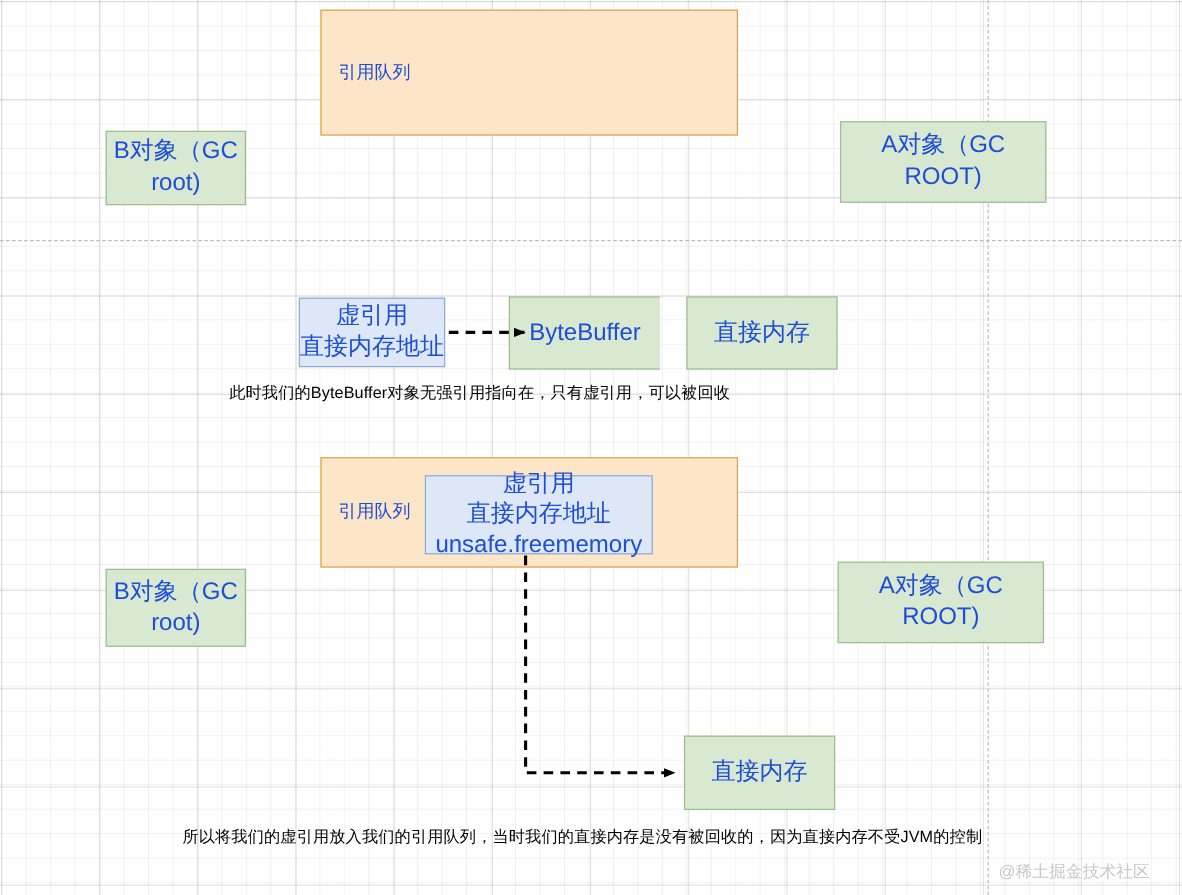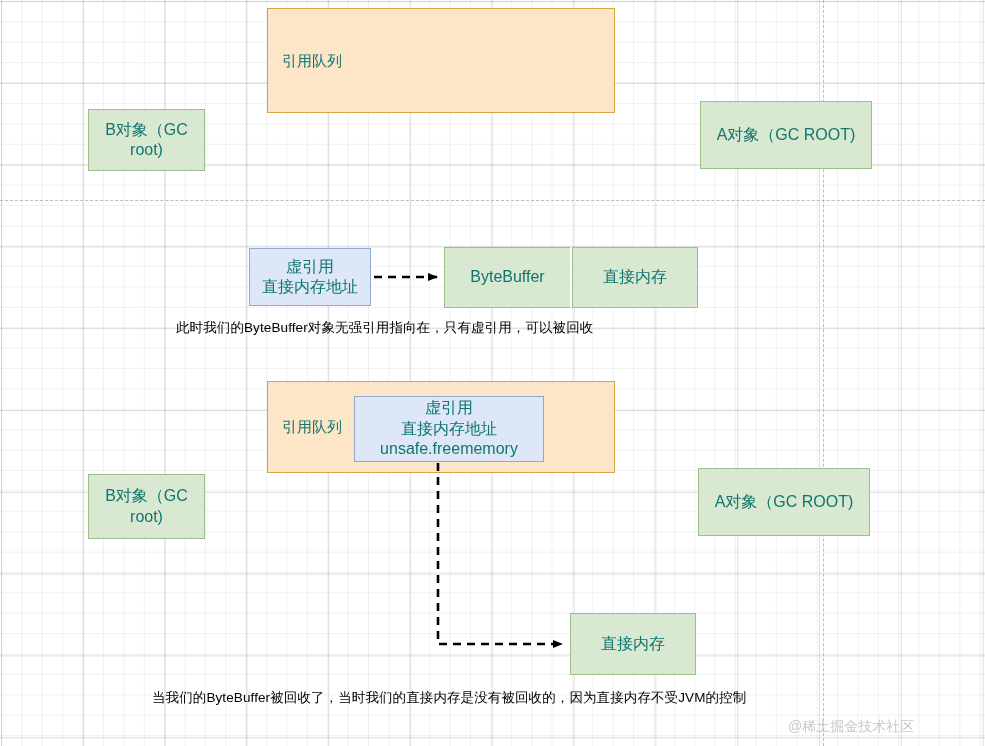--- a/index.html
+++ b/index.html
@@ -46,21 +46,21 @@
     border-left: 1px dashed #bcbcbc;
   }
 
   .node {
     position: absolute;
     box-sizing: border-box;
     display: flex;
     align-items: center;
     justify-content: center;
     text-align: center;
-    color: #0f766e;
+    color: #1d4ed8;
     line-height: 1.28;
     white-space: pre-line;
   }
 
   .n-green {
     background: #d9e8d1;
     border: 1px solid #9cbf8a;
   }
   .n-orange {
     background: #fde5c8;
@@ -78,21 +78,21 @@
     padding-left: 14px;
   }
   .lbl-topleft {
     justify-content: flex-start;
     align-items: flex-start;
     text-align: left;
     padding: 42px 0 0 14px;
   }
 
   .fs15 { font-size: 15px; }
-  .fs16 { font-size: 16px; }
+  .fs16 { font-size: 20px; }
   .bold { font-weight: normal; }
 
   .caption {
     position: absolute;
     color: #000000;
     font-size: 13.5px;
     white-space: nowrap;
     letter-spacing: 0.1px;
   }
 
@@ -123,42 +123,42 @@
 
   <div class="node n-orange lbl-topleft fs15" style="left:267px; top:8px; width:348px; height:105px;">引用队列</div>
 
   <div class="node n-green fs16" style="left:88px; top:109px; width:117px; height:62px;">B对象（GC root)</div>
 
   <div class="node n-green fs16" style="left:700px; top:101px; width:172px; height:68px;">A对象（GC ROOT)</div>
 
   <div class="node n-blue fs16 bold" style="left:249px; top:248px; width:122px; height:58px;">虚引用
 直接内存地址</div>
 
-  <div class="node n-green fs16" style="left:444px; top:247px; width:126px; height:61px; border-right:none;">ByteBuffer</div>
+  <div class="node n-green fs16" style="left:424px; top:247px; width:126px; height:61px; border-right:none;">ByteBuffer</div>
 
   <div class="node n-green fs16" style="left:572px; top:247px; width:126px; height:61px;">直接内存</div>
 
-  <div class="caption" style="left:176px; top:319px;">此时我们的ByteBuffer对象无强引用指向在，只有虚引用，可以被回收</div>
+  <div class="caption" style="left:191px; top:319px;">此时我们的ByteBuffer对象无强引用指向在，只有虚引用，可以被回收</div>
 
   <div class="node n-orange lbl-left fs15" style="left:267px; top:381px; width:348px; height:92px;">引用队列</div>
 
   <div class="node n-blue fs16 bold" style="left:354px; top:396px; width:190px; height:66px;">虚引用
 直接内存地址
 unsafe.freememory</div>
 
   <div class="node n-green fs16" style="left:88px; top:474px; width:117px; height:65px;">B对象（GC root)</div>
 
   <div class="node n-green fs16" style="left:698px; top:468px; width:172px; height:68px;">A对象（GC ROOT)</div>
 
   <div class="node n-green fs16" style="left:570px; top:613px; width:126px; height:62px;">直接内存</div>
 
-  <div class="caption" style="left:152px; top:689px;">当我们的ByteBuffer被回收了，当时我们的直接内存是没有被回收的，因为直接内存不受JVM的控制</div>
+  <div class="caption" style="left:152px; top:689px;">所以将我们的虚引用放入我们的引用队列，当时我们的直接内存是没有被回收的，因为直接内存不受JVM的控制</div>
 
 
-  <div class="watermark" style="left:788px; top:718px;">@稀土掘金技术社区</div>
+  <div class="watermark" style="left:832px; top:718px;">@稀土掘金技术社区</div>
 
   <svg class="edges">
     <defs>
       <marker id="arrowhead" markerWidth="10" markerHeight="8" refX="9" refY="4" orient="auto" markerUnits="userSpaceOnUse">
         <path d="M0,0 L10,4 L0,8 Z" fill="#000000"></path>
       </marker>
     </defs>
 
     <path d="M374,277 L437,277" stroke="#000000" stroke-width="2.6" stroke-dasharray="8,6" fill="none" marker-end="url(#arrowhead)"></path>
 

